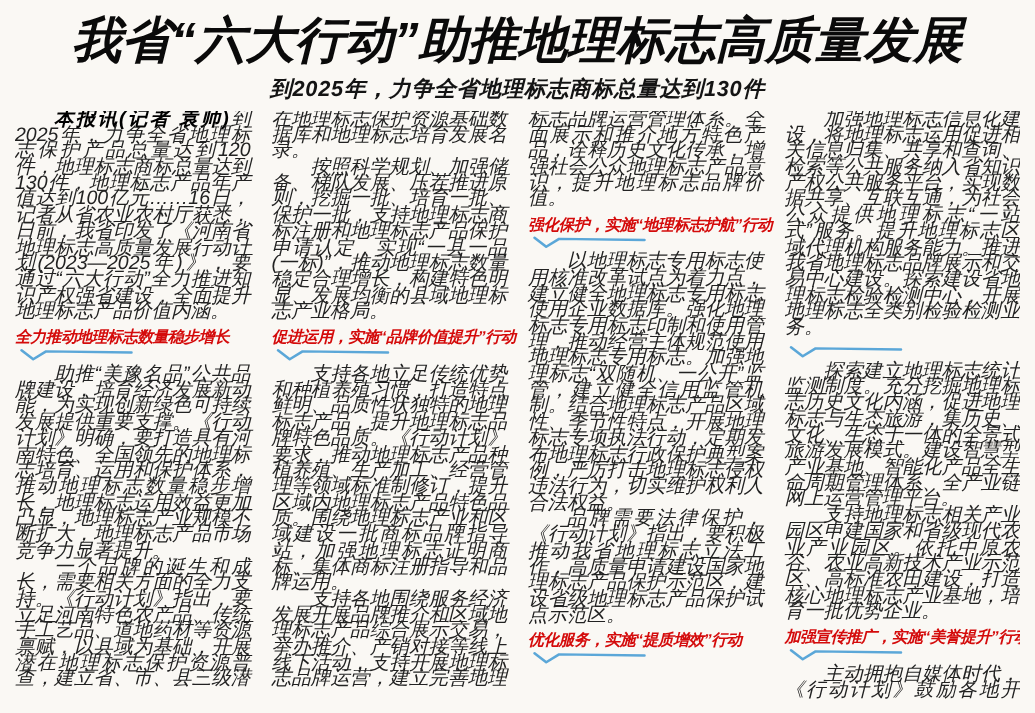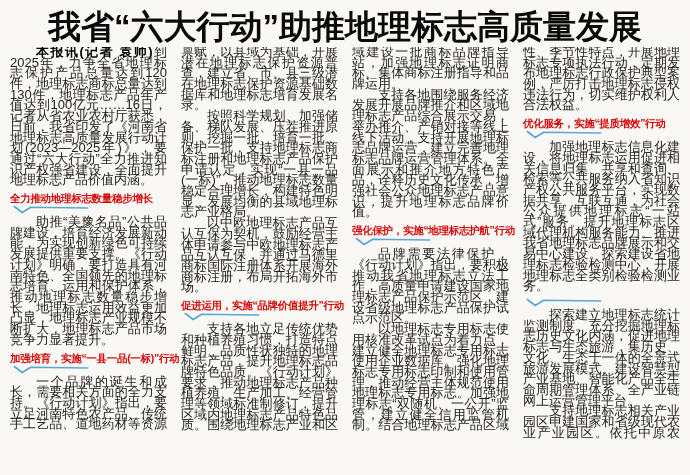--- a/index.html
+++ b/index.html
@@ -3,21 +3,21 @@
 <meta charset="utf-8">
 <style>
   html,body{margin:0;padding:0;}
   body{
     width:690px;height:475px;overflow:hidden;
     background:#faf8f4;
     font-family:"Liberation Sans",sans-serif;
     color:#1c1c1c;
     position:relative;
   }
-  .page{width:690px;height:475px;box-sizing:border-box;padding:6px 10px 4px 10px;}
+  .page{width:690px;height:475px;box-sizing:border-box;padding:6px 10px 4px 10px;font-style:italic;}
   header{ text-align:center; }
   h1{
     margin:2px 0 0 0;
     font-size:33px;
     line-height:1.18;
     font-weight:900;
     letter-spacing:0px;
     color:#0a0a0a;
     font-family:"Liberation Sans",sans-serif;
   }
@@ -63,65 +63,59 @@
     margin:1px 0 0 2px;
   }
   .swoosh path{stroke:#5ba7d8;stroke-width:2.2;fill:none;stroke-linecap:round;stroke-linejoin:round;}
 </style>
 </head>
 <body>
 
 <div class="page">
   <header>
     <h1>我省“六大行动”助推地理标志高质量发展</h1>
+    <p class="subtitle">到2025年，力争全省地理标志商标总量达到130件</p>
   </header>
 
   <div class="body-columns">
 
     <p class="para"><b class="byline">本报讯(记者 袁帅)</b><span>到2025年，力争全省地理标志保护产品总量达到120件，地理标志商标总量达到130件，地理标志产品年产值达到100亿元……16日，记者从省农业农村厅获悉，日前，我省印发了《河南省地理标志高质量发展行动计划(2023—2025年)》，要通过“六大行动”全力推进知识产权强省建设，全面提升地理标志产品价值内涵。</span></p>
 
     <h2 class="sec">
         <span class="sec-text">全力推动地理标志数量稳步增长</span>
         <svg class="swoosh" viewBox="0 0 100 12" preserveAspectRatio="none">
           <path d="M3 2 L13 10 L24 3 L97 4"></path>
         </svg>
       </h2>
 
     <p class="para">助推“美豫名品”公共品牌建设，培育经济发展新动能，为实现创新绿色可持续发展提供重要支撑。《行动计划》明确，要打造具有河南特色、全国领先的地理标志培育、运用和保护体系，推动地理标志数量稳步增长，地理标志运用效益更加凸显，地理标志产业规模不断扩大，地理标志产品市场竞争力显著提升。</p>
 
-    <h2 class="sec">
-        <span class="sec-text">加强培育，实施“一县一品(一标)”行动</span>
-        <svg class="swoosh" viewBox="0 0 100 12" preserveAspectRatio="none">
-          <path d="M3 2 L13 10 L24 3 L97 4"></path>
-        </svg>
-      </h2>
 
     <p class="para">一个品牌的诞生和成长，需要相关方面的全力支持。《行动计划》指出，要立足河南特色农产品、传统手工艺品、道地药材等资源禀赋，以县域为基础，开展潜在地理标志保护资源普查，建立省、市、县三级潜在地理标志保护资源基础数据库和地理标志培育发展名录。</p>
     <p class="para">按照科学规划、加强储备、梯队发展、压茬推进原则，挖掘一批、培育一批、保护一批，支持地理标志商标注册和地理标志产品保护申请认定，实现“一县一品(一标)”，推动地理标志数量稳定合理增长，构建特色明显、发展均衡的县域地理标志产业格局。</p>
-    <p class="para">以中欧地理标志产品互认互保为契机，鼓励经营主体申请参与中欧地理标志产品互认互保，并通过马德里商标国际注册体系开展海外商标注册，布局开拓海外市场。</p>
 
     <h2 class="sec">
         <span class="sec-text">促进运用，实施“品牌价值提升”行动</span>
         <svg class="swoosh" viewBox="0 0 100 12" preserveAspectRatio="none">
           <path d="M3 2 L13 10 L24 3 L97 4"></path>
         </svg>
       </h2>
 
     <p class="para">支持各地立足传统优势和种植养殖习惯，打造特点鲜明、品质性状独特的地理标志产品，提升地理标志品牌特色品质。《行动计划》要求，推动地理标志产品种植养殖、生产加工、经营管理等领域标准制修订，提升区域内地理标志产品特色品质。围绕地理标志产业和区域建设一批商标品牌指导站，加强地理标志证明商标、集体商标注册指导和品牌运用。</p>
     <p class="para">支持各地围绕服务经济发展开展品牌推介和区域地理标志产品综合展示交易，举办推介、产销对接等线上线下活动，支持开展地理标志品牌运营，建立完善地理标志品牌运营管理体系。全面展示和推介地方特色产品，诠释历史文化传承，增强社会公众地理标志产品意识，提升地理标志品牌价值。</p>
 
     <h2 class="sec">
         <span class="sec-text">强化保护，实施“地理标志护航”行动</span>
         <svg class="swoosh" viewBox="0 0 100 12" preserveAspectRatio="none">
           <path d="M3 2 L13 10 L24 3 L97 4"></path>
         </svg>
       </h2>
 
+    <p class="para">以地理标志专用标志使用核准改革试点为着力点，建立健全地理标志专用标志使用企业数据库。强化地理标志专用标志印制和使用管理，推动经营主体规范使用地理标志专用标志。加强地理标志“双随机、一公开”监管，建立健全信用监管机制。结合地理标志产品区域性、季节性特点，开展地理标志专项执法行动，定期发布地理标志行政保护典型案例，严厉打击地理标志侵权违法行为，切实维护权利人合法权益。</p>
     <p class="para">品牌需要法律保护，《行动计划》指出，要积极推动我省地理标志立法工作，高质量申请建设国家地理标志产品保护示范区，建设省级地理标志产品保护试点示范区。</p>
-    <p class="para">以地理标志专用标志使用核准改革试点为着力点，建立健全地理标志专用标志使用企业数据库。强化地理标志专用标志印制和使用管理，推动经营主体规范使用地理标志专用标志。加强地理标志“双随机、一公开”监管，建立健全信用监管机制。结合地理标志产品区域性、季节性特点，开展地理标志专项执法行动，定期发布地理标志行政保护典型案例，严厉打击地理标志侵权违法行为，切实维护权利人合法权益。</p>
 
     <h2 class="sec">
         <span class="sec-text">优化服务，实施“提质增效”行动</span>
         <svg class="swoosh" viewBox="0 0 100 12" preserveAspectRatio="none">
           <path d="M3 2 L13 10 L24 3 L97 4"></path>
         </svg>
       </h2>
 
     <p class="para">加强地理标志信息化建设，将地理标志运用促进相关信息归集、共享和查询、检索等公共服务纳入省知识产权公共服务平台，实现数据共享、互联互通，为社会公众提供地理标志“一站式”服务。提升地理标志区域代理机构服务能力。推进我省地理标志品牌展示和交易中心建设。探索建设省地理标志检验检测中心，开展地理标志全类别检验检测业务。</p>
 

